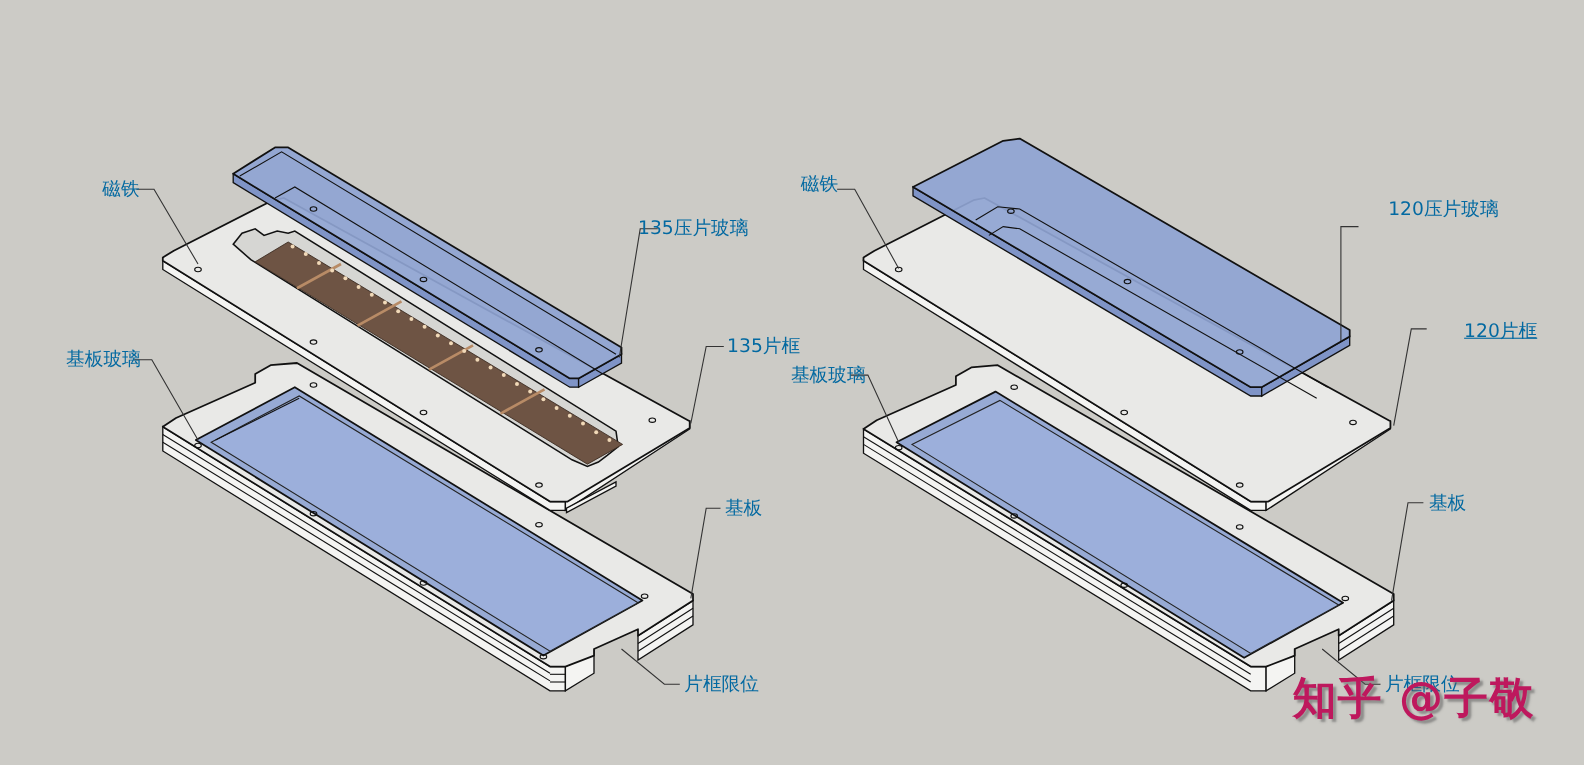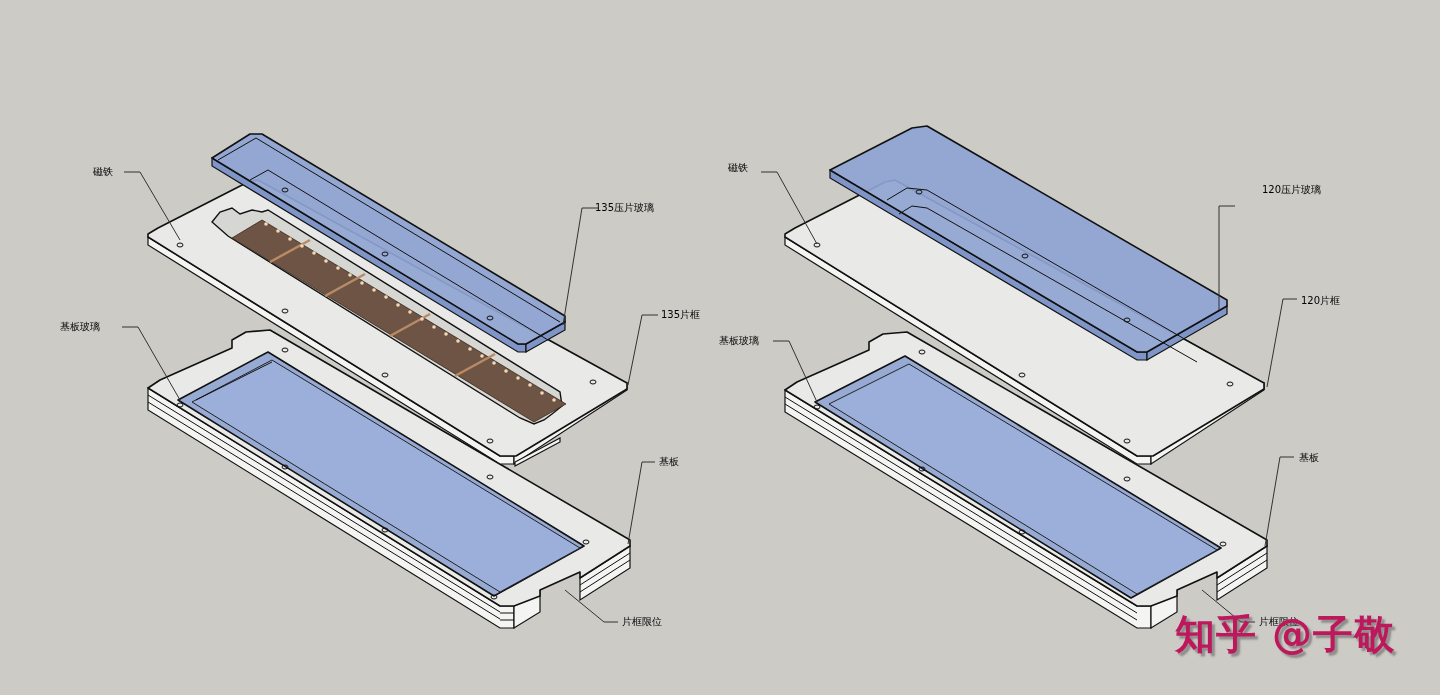--- a/index.html
+++ b/index.html
@@ -4,21 +4,21 @@
 <style>
   html, body { margin: 0; padding: 0; }
   body {
     width: 1440px; height: 695px; overflow: hidden;
     background: #cccbc6;
     font-family: "DejaVu Sans", "Liberation Sans", sans-serif;
     position: relative;
   }
   #canvas { position: absolute; left: 0; top: 0; width: 1440px; height: 695px; }
   .label {
-    position: absolute; font-size: 10px; color: #000000; white-space: nowrap;
+    position: absolute; font-size: 17px; color: #0369a1; white-space: nowrap;
     line-height: 16px;
   }
   .watermark {
     position: absolute; left: 1175px; top: 607px;
     font-size: 40px; font-weight: bold; color: #be185d;
     text-shadow: 3px 3px 2px rgba(90,90,90,0.55);
     letter-spacing: 1px; white-space: nowrap;
   }
   .plate { fill: #e9e9e7; stroke: #111; stroke-width: 1.6; stroke-linejoin: round; }
   .plate-side { fill: #f4f4f2; stroke: #111; stroke-width: 1.2; }
@@ -181,26 +181,26 @@
     <polyline class="leader" points="124,172 140,172 180,244"></polyline>
     <polyline class="leader" points="598,206 582,206 582,310"></polyline>
     <polyline class="leader" points="660,299 646,299 630,387"></polyline>
     <polyline class="leader" points="136,341 152,341 180,402"></polyline>
     <polyline class="leader" points="657,457 643,457 628,546"></polyline>
     <polyline class="leader" points="618,622 604,622 565,590"></polyline>
   </g>
 </svg>
 
 <div class="label" style="left:93px; top:164px;">磁铁</div>
-<div class="label" style="left:595px; top:200px;">135压片玻璃</div>
+<div class="label" style="left:580px; top:200px;">135压片玻璃</div>
 <div class="label" style="left:661px; top:307px;text-align:right;">135片框</div>
 <div class="label" style="left:60px; top:319px;">基板玻璃</div>
 <div class="label" style="left:659px; top:454px;">基板</div>
 <div class="label" style="left:622px; top:614px;">片框限位</div>
 
 <div class="label" style="left:728px; top:160px;">磁铁</div>
 <div class="label" style="left:1262px; top:182px;">120压片玻璃</div>
-<div class="label" style="left:1301px; top:293px;">120片框</div>
+<div class="label" style="left:1331px; top:293px;text-decoration:underline;">120片框</div>
 <div class="label" style="left:719px; top:333px;">基板玻璃</div>
 <div class="label" style="left:1299px; top:450px;">基板</div>
 <div class="label" style="left:1259px; top:614px;">片框限位</div>
 
 <div class="watermark">知乎 @子敬</div>
 
 </body></html>

